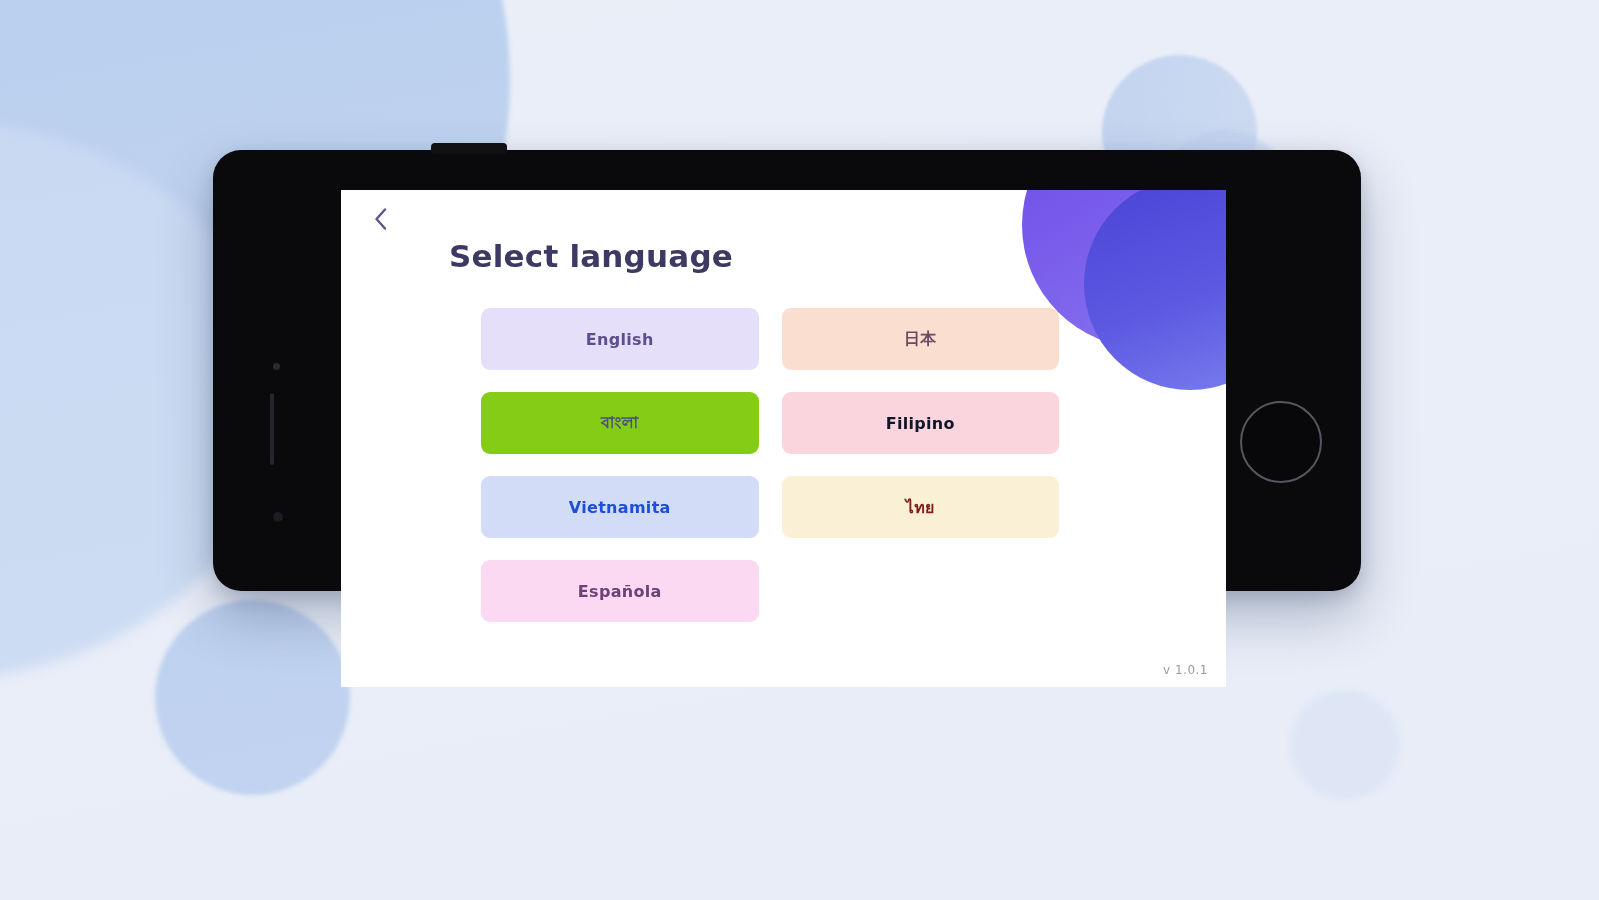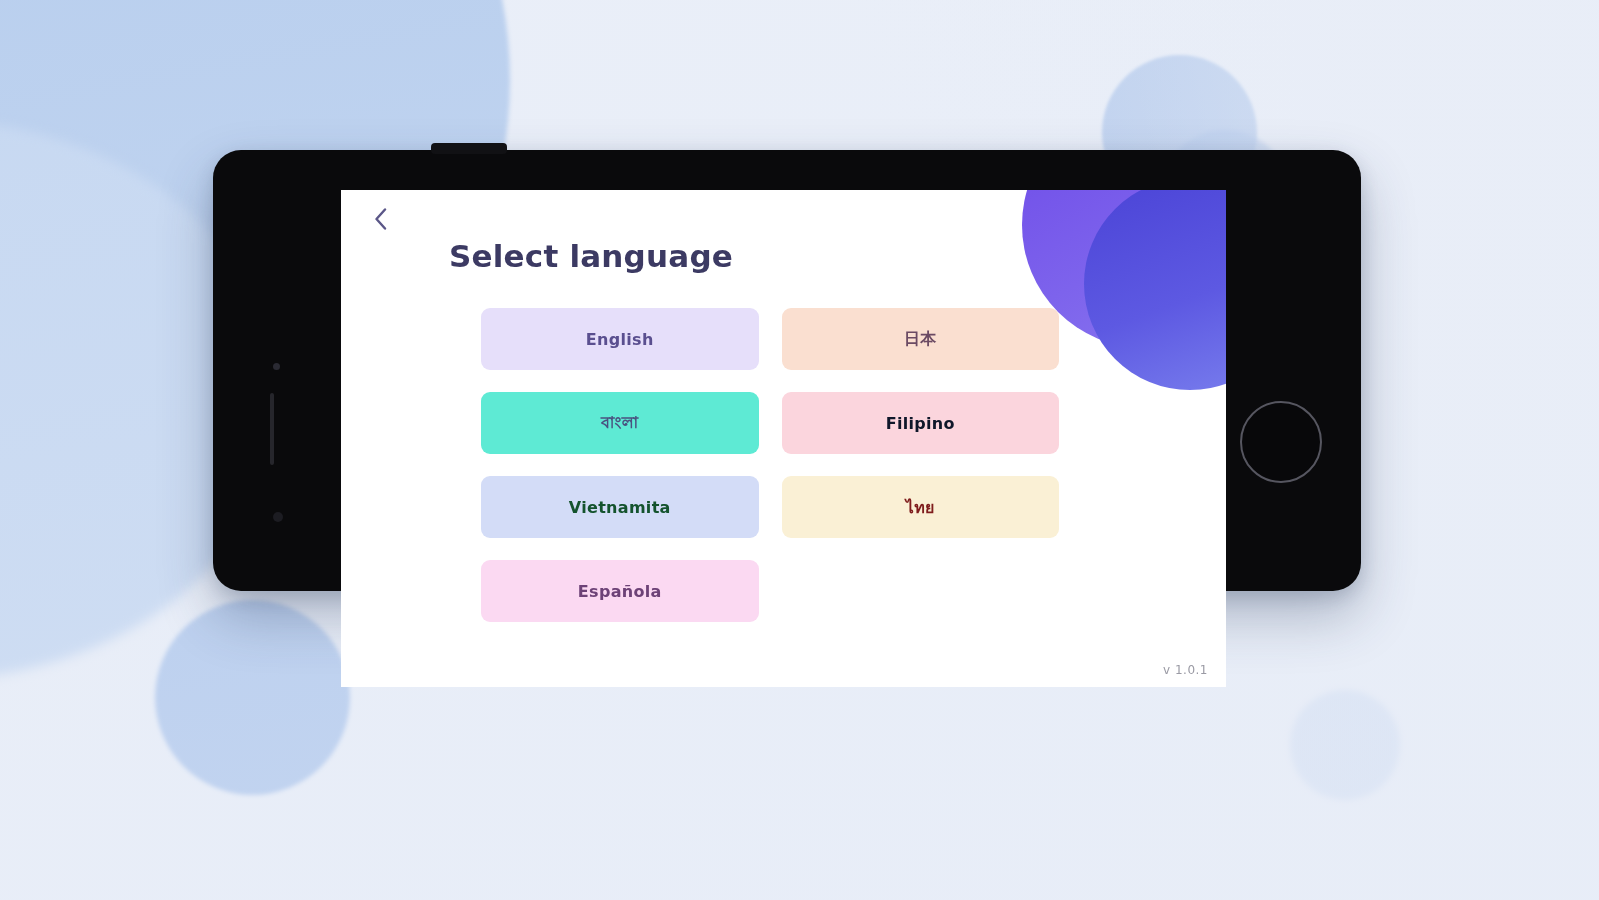--- a/index.html
+++ b/index.html
@@ -314,23 +314,23 @@
           <svg width="13" height="22" viewBox="0 0 13 22" fill="none">
             <path d="M11 1.5 L2.5 11 L11 20.5" stroke="#5b5788" stroke-width="2.4" stroke-linecap="round" stroke-linejoin="round"></path>
           </svg>
         </div>
 
         <div class="page-title">Select language</div>
 
         <div class="lang-grid">
           <button class="lang-button" style="background:#e6dffa;color:#5a4f8f;">English</button>
           <button class="lang-button" style="background:#fadfd0;color:#6b4a63;text-align:center;">日本</button>
-          <button class="lang-button" style="background:#5eead4;color:#4a5280;">বাংলা</button>
+          <button class="lang-button" style="background:#84cc16;color:#4a5280;">বাংলা</button>
           <button class="lang-button" style="background:#fbd5dd;color:#0f172a;">Filipino</button>
-          <button class="lang-button" style="background:#d3dcf7;color:#14532d;">Vietnamita</button>
+          <button class="lang-button" style="background:#d3dcf7;color:#1d4ed8;">Vietnamita</button>
           <button class="lang-button" style="background:#faf0d5;color:#7f1d1d;">ไทย</button>
           <button class="lang-button" style="background:#fbd9f2;color:#6d4277;">Española</button>
         </div>
 
         <div class="version-label">v 1.0.1</div>
 
       </div>
     </div>
   </div>
 </div>

